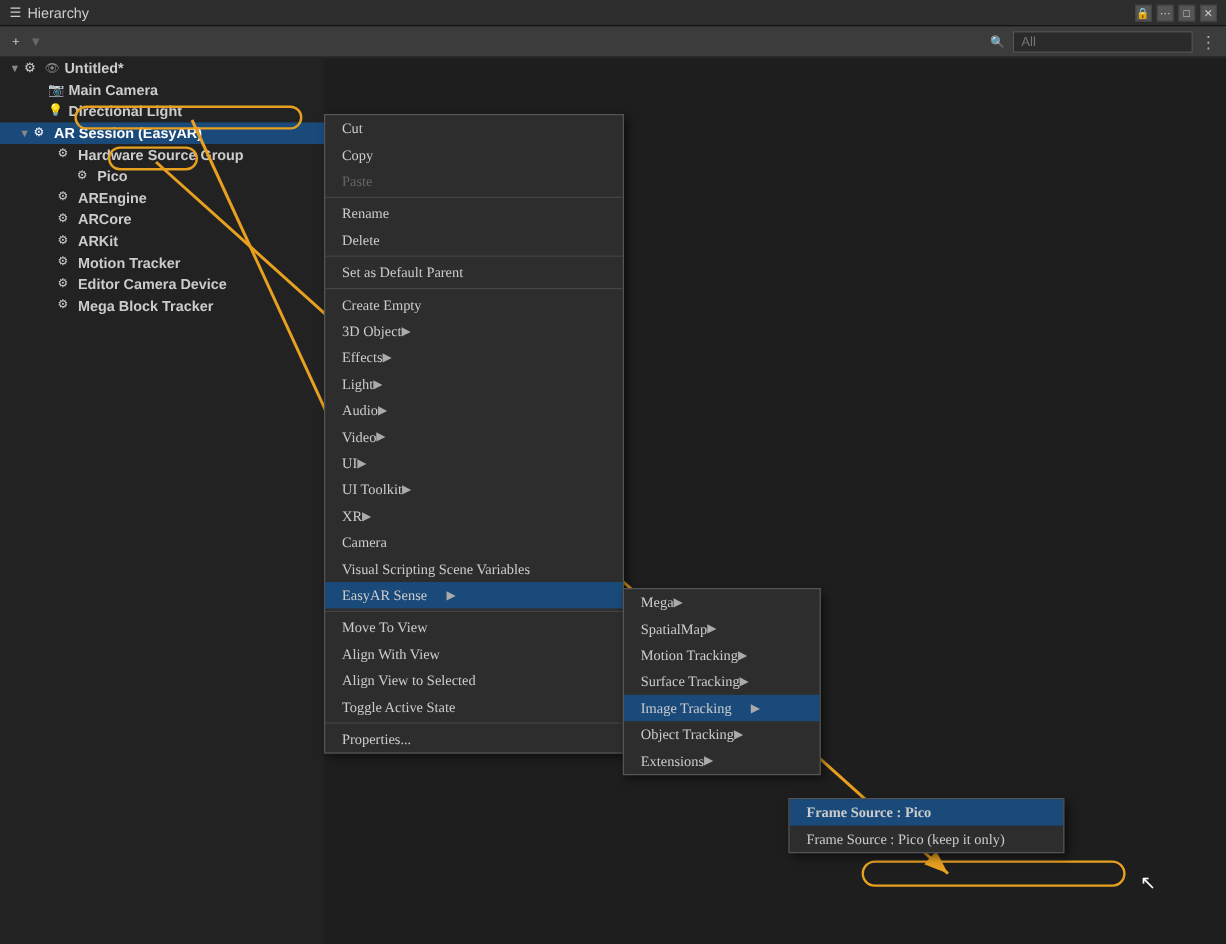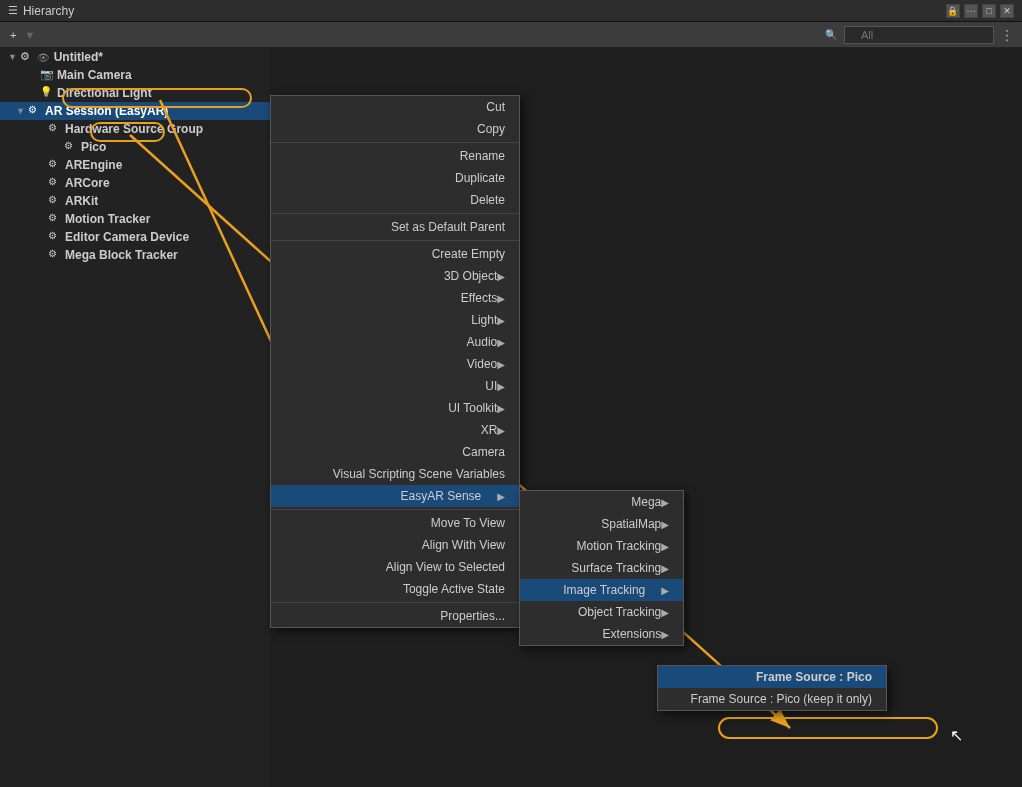--- a/index.html
+++ b/index.html
@@ -56,21 +56,21 @@
       font-size: 11px;
       cursor: pointer;
       padding: 2px 4px;
     }
     .search-box {
       margin-left: auto;
       background: #2a2a2a;
       border: 1px solid #555;
       color: #ccc;
       font-size: 11px;
-      padding: 2px 16px;
+      padding: 2px 6px;
       width: 150px;
       height: 18px;
     }
     .search-icon-wrap {
       color: #888;
       font-size: 10px;
       margin-right: 2px;
     }
     .toolbar-end-btn {
       background: none;
@@ -142,24 +142,25 @@
       border: 1px solid #555;
       width: 250px;
       box-shadow: 3px 3px 8px rgba(0,0,0,0.6);
       z-index: 100;
     }
     .ctx-item {
       padding: 3px 14px;
       height: 22px;
       display: flex;
       align-items: center;
-      justify-content: flex-end;
+      justify-content: flex-start;
       cursor: pointer;
       font-size: 12px;
       color: #ccc;
+      font-family: Liberation Serif, serif;
     }
     .ctx-item.disabled { color: #666; cursor: default; }
     .ctx-item .submenu-arrow { font-size: 10px; color: #aaa; }
     .ctx-separator {
       height: 1px;
       background: #444;
       margin: 2px 0;
     }
     .ctx-item.highlighted { background: #1a4a7a; gap: 16px; }
 
@@ -293,26 +294,26 @@
 <div class="annotation-circle" style="left:62px; top:88px; width:190px; height:20px; border-radius:10px;"></div>
 <div class="annotation-circle" style="left:90px; top:122px; width:75px; height:20px; border-radius:10px;"></div>
 
 <div class="context-menu">
   <div class="ctx-item">
       <span>Cut</span>
     </div>
   <div class="ctx-item">
       <span>Copy</span>
     </div>
+  <div class="ctx-item disabled">
+      <span>Paste</span>
+    </div>
   <div class="ctx-separator"></div>
   <div class="ctx-item">
       <span>Rename</span>
-    </div>
-  <div class="ctx-item">
-      <span>Duplicate</span>
     </div>
   <div class="ctx-item">
       <span>Delete</span>
     </div>
   <div class="ctx-separator"></div>
   <div class="ctx-item">
       <span>Set as Default Parent</span>
     </div>
   <div class="ctx-separator"></div>
   <div class="ctx-item">

